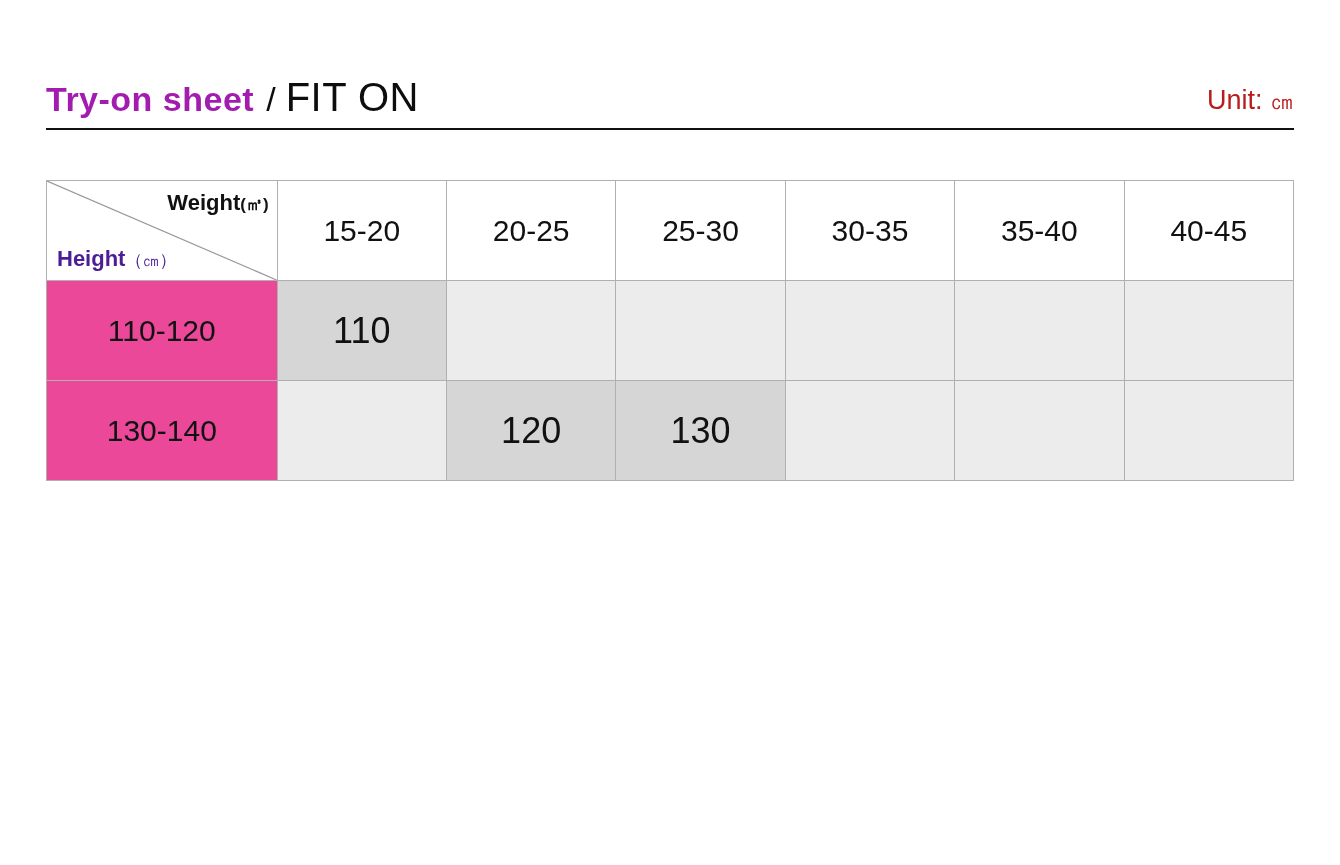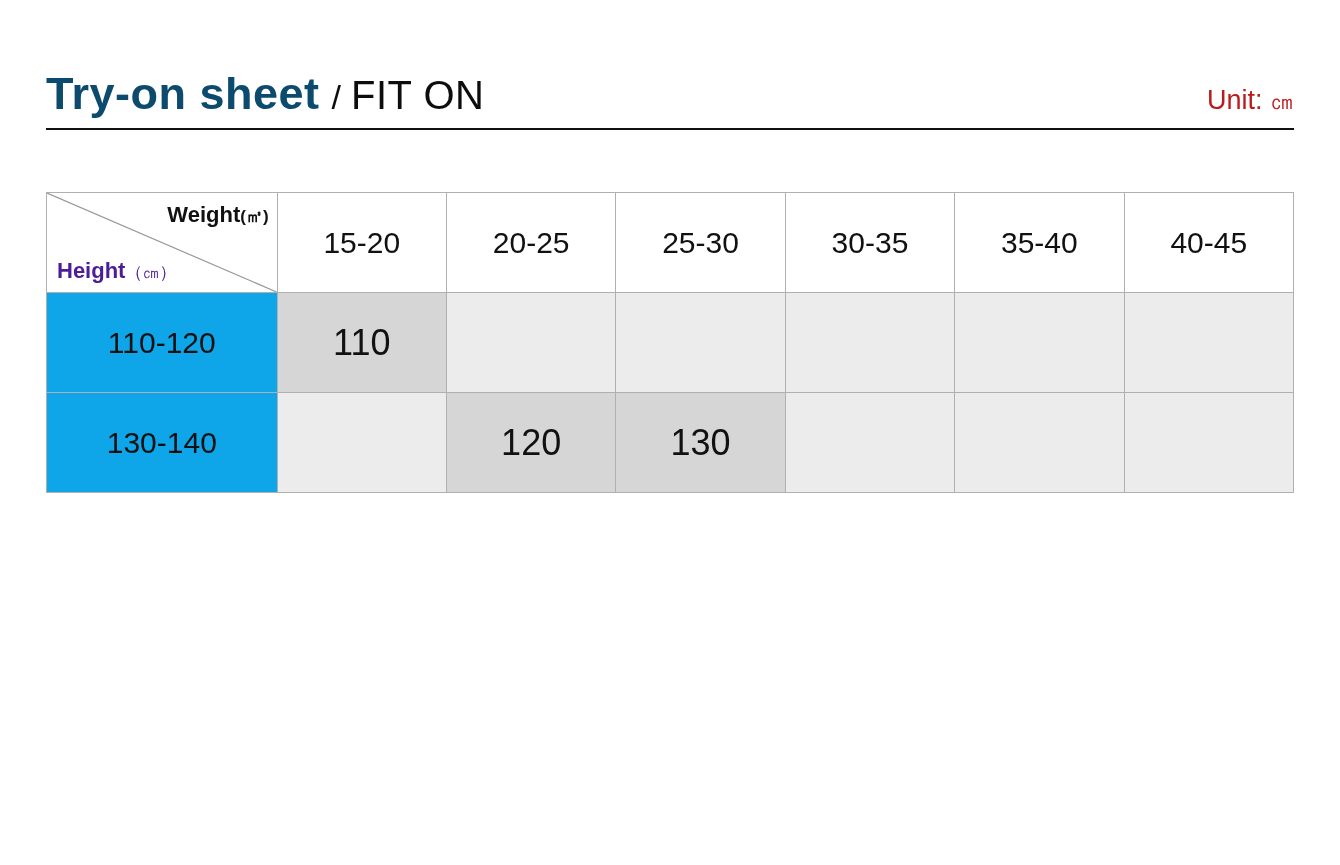--- a/index.html
+++ b/index.html
@@ -33,24 +33,24 @@
     display: flex;
     align-items: flex-end;
     justify-content: space-between;
   }
   .title-group {
     display: flex;
     align-items: baseline;
     white-space: nowrap;
   }
   .title-main {
-    font-size: 45px;
+    font-size: 34px;
     font-weight: bold;
     letter-spacing: 0.5px;
-    color: #0c4a6e;
+    color: #a21caf;
   }
   .title-sep {
     font-size: 34px;
     font-weight: normal;
     margin-left: 12px;
     margin-right: 10px;
     color: #0d0d0d;
   }
   .title-sub {
     font-size: 40px;
@@ -75,21 +75,21 @@
     top: 128px;
     width: 1248px;
     height: 2px;
     background: #111111;
   }
 
   
   .table-wrap {
     position: absolute;
     left: 46px;
-    top: 192px;
+    top: 180px;
     width: 1020px;
     border-radius: 19px;
   }
   table.fit-table {
     border-collapse: collapse;
     width: 1248px;
     table-layout: fixed;
   }
   table.fit-table td, table.fit-table th {
     border: 1px solid #b0b0b0;
@@ -141,21 +141,21 @@
     font-weight: bold;
     color: #111;
     background: #ffffff;
     margin-left: 11px;
   }
   td.height-head {
     height: 99px;
     font-size: 30px;
     font-weight: bold;
     color: #111;
-    background: #0ea5e9;
+    background: #ec4899;
   }
   td.cell {
     height: 99px;
     font-size: 36px;
     color: #111;
   }
   td.cell.shade-light { background: #ececec; }
   td.cell.shade-mid   { background: #d6d6d6; }
 </style>
 </head>

